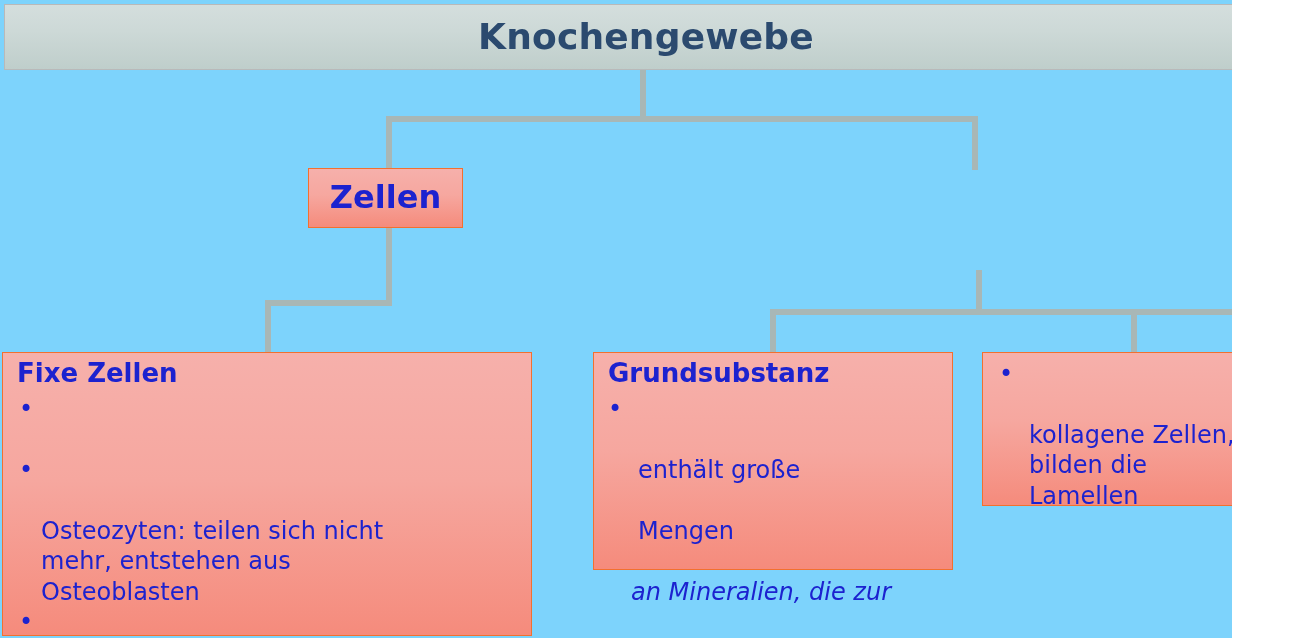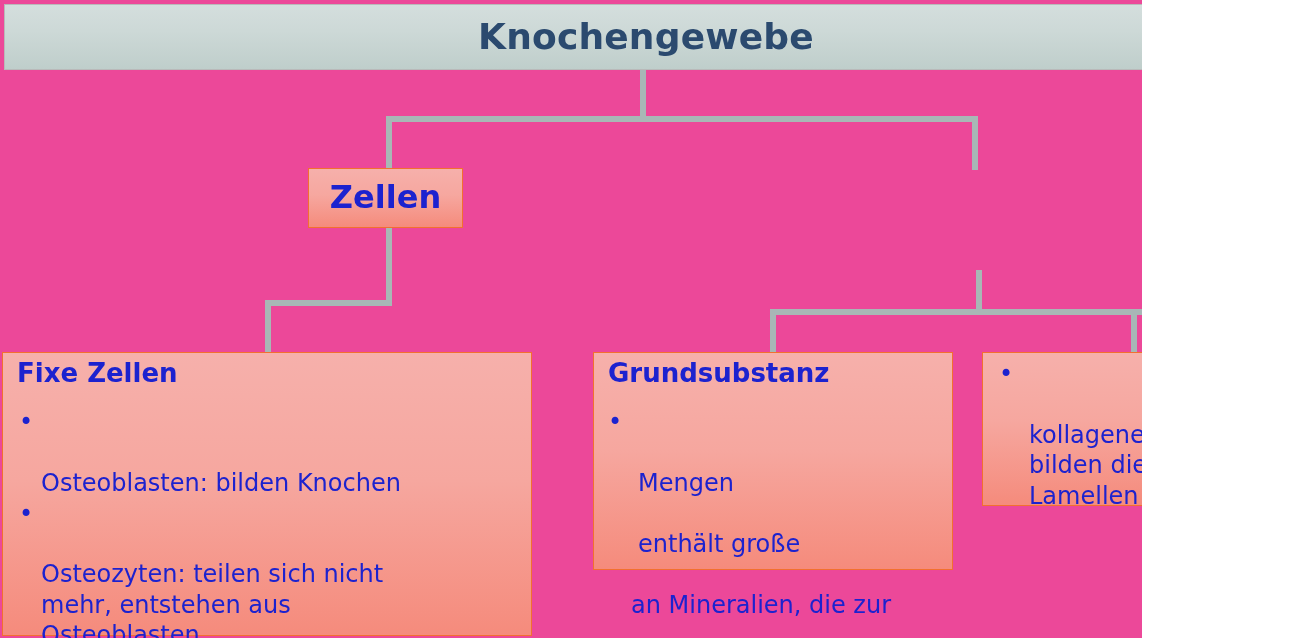--- a/index.html
+++ b/index.html
@@ -6,23 +6,23 @@
   html, body {
     margin: 0;
     padding: 0;
     background: #ffffff;
   }
   body {
     font-family: "DejaVu Sans", sans-serif;
   }
   #canvas {
     position: relative;
-    width: 1142px;
+    width: 1232px;
     height: 638px;
-    background: #ec4899;
+    background: #7dd3fc;
     overflow: hidden;
   }
 
   
   .title-bar {
     position: absolute;
     left: 4px;
     top: 4px;
     width: 1284px;
     height: 66px;
@@ -69,21 +69,21 @@
     color: #1c22cf;
     line-height: 1.12;
     white-space: pre-line;
   }
   .node-heading {
     font-family: "DejaVu Sans", sans-serif;
     font-weight: bold;
     font-size: 26px;
     color: #1c22cf;
     line-height: 1.12;
-    margin: 0 0 19px 0;
+    margin: 0 0 6px 0;
   }
 
   
   .bullets {
     list-style: none;
     margin: 0;
     padding: 0;
   }
   .bullets li {
     font-family: "DejaVu Sans", sans-serif;
@@ -107,21 +107,21 @@
   #box-fixe-zellen .bullets li { padding-left: 24px; }
   #box-fixe-zellen .bullets li .bullet-dot { left: 2px; }
 
   
   #box-grundsubstanz { padding: 6px 6px 3px 14px; }
   #box-grundsubstanz .bullets li { padding-left: 0; }
   #box-grundsubstanz .bullets li .bullet-dot { left: 0px; }
   #box-grundsubstanz .gs-line { display: block; }
   #box-grundsubstanz .gs-l1 { padding-left: 30px; }
   #box-grundsubstanz .gs-l2 { padding-left: 30px; }
-  #box-grundsubstanz .gs-l3 { padding-left: 23px; }
+  #box-grundsubstanz .gs-l3 { padding-left: 23px; font-style: italic; }
   #box-grundsubstanz .gs-l4 { padding-left: 12px; }
 
   
   #box-fasern { padding: 6px 6px 4px 14px; }
   #box-fasern .bullets li { padding-left: 32px; }
   #box-fasern .bullets li .bullet-dot { left: 2px; }
 </style>
 </head>
 <body>
 
@@ -151,42 +151,41 @@
   <div class="node node-center" id="box-zellen" style="left:308px; top:168px; width:155px; height:60px;">
     <div class="node-title">Zellen</div>
   </div>
 
 
   <div class="node" id="box-fixe-zellen" style="left:2px; top:352px; width:530px; height:284px;">
     <div class="node-heading">Fixe Zellen</div>
     <ul class="bullets">
       <li>
         <span class="bullet-dot">•</span>
-        <span>Osteoblasten: bilden Knochen</span>
       </li>
       <li>
         <span class="bullet-dot">•</span>
         <span>Osteozyten: teilen sich nicht
 mehr, entstehen aus
 Osteoblasten</span>
       </li>
       <li>
         <span class="bullet-dot">•</span>
         
       </li>
     </ul>
   </div>
 
   <div class="node" id="box-grundsubstanz" style="left:593px; top:352px; width:360px; height:218px;">
     <div class="node-heading">Grundsubstanz</div>
     <ul class="bullets">
       <li>
         <span class="bullet-dot">•</span>
+        <span class="gs-line gs-l1">enthält große</span>
         <span class="gs-line gs-l2">Mengen</span>
-        <span class="gs-line gs-l1">enthält große</span>
         <span class="gs-line gs-l3">an Mineralien, die zur</span>
         <span class="gs-line gs-l4">„Verkalkung“ der</span>
         
       </li>
     </ul>
   </div>
 
   <div class="node" id="box-fasern" style="left:982px; top:352px; width:304px; height:154px;">
     <ul class="bullets">
       <li>

